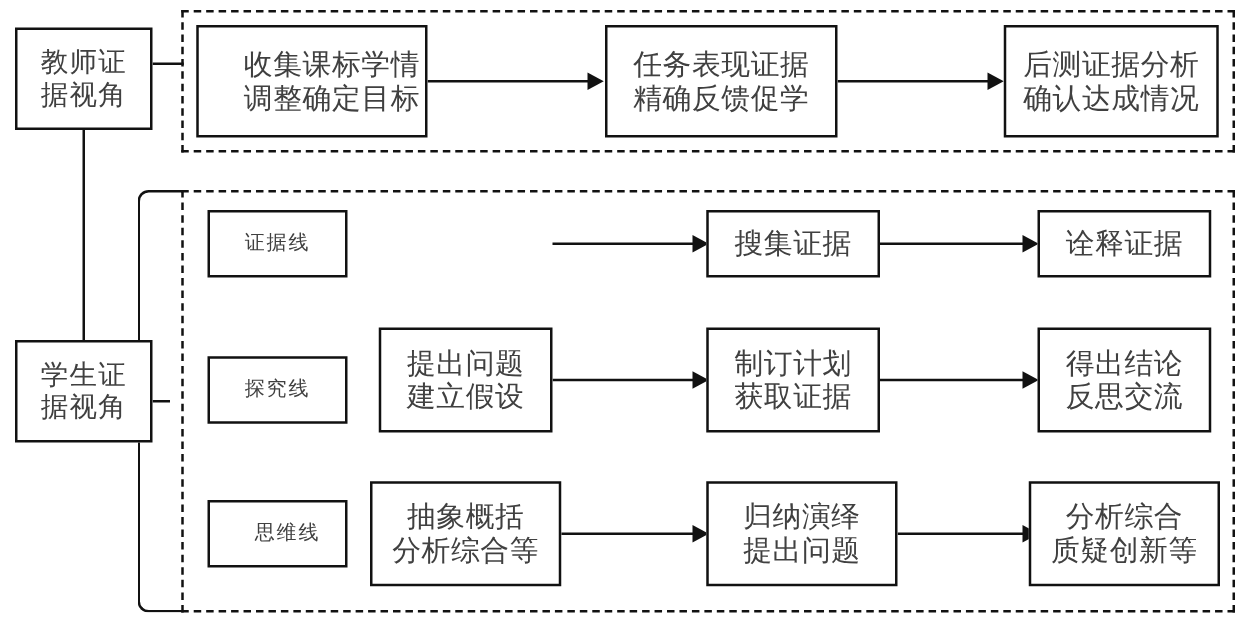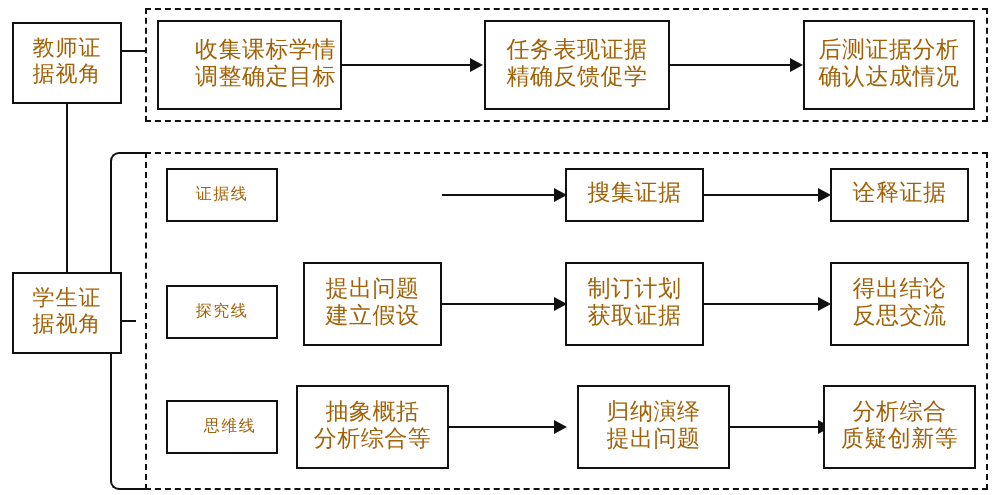--- a/index.html
+++ b/index.html
@@ -21,27 +21,26 @@
   .node {
     position: absolute;
     box-sizing: border-box;
     border: 2.5px solid #111111;
     background: #ffffff;
     display: flex;
     flex-direction: column;
     align-items: center;
     justify-content: center;
     text-align: center;
-    color: #a16207;
+    color: #404040;
     font-size: 23px;
     line-height: 1.18;
     letter-spacing: 0.5px;
     white-space: nowrap;
     z-index: 4;
-    font-family: Liberation Mono, monospace;
   }
   .node .ln { display: block; }
 
   
   .persp {
     font-size: 22px;
     letter-spacing: 1px;
   }
 
   
@@ -194,21 +193,21 @@
   </div>
 
   <div class="node" style="left:296px; top:385px; width:153px; height:84px;">
     <span class="ln">抽象概括</span>
     <span class="ln">分析综合等</span>
   </div>
 
   <div class="hline" style="left:449px; top:426px; width:115px;"></div>
   <div class="arrowhead" style="left:554px; top:420px;"></div>
 
-  <div class="node" style="left:565px; top:385px; width:153px; height:84px;margin-left:12px;">
+  <div class="node" style="left:565px; top:385px; width:153px; height:84px;">
     <span class="ln">归纳演绎</span>
     <span class="ln">提出问题</span>
   </div>
 
   <div class="hline" style="left:718px; top:426px; width:110px;"></div>
   <div class="arrowhead" style="left:818px; top:420px;"></div>
 
   <div class="node" style="left:823px; top:385px; width:153px; height:84px;">
     <span class="ln">分析综合</span>
     <span class="ln">质疑创新等</span>

